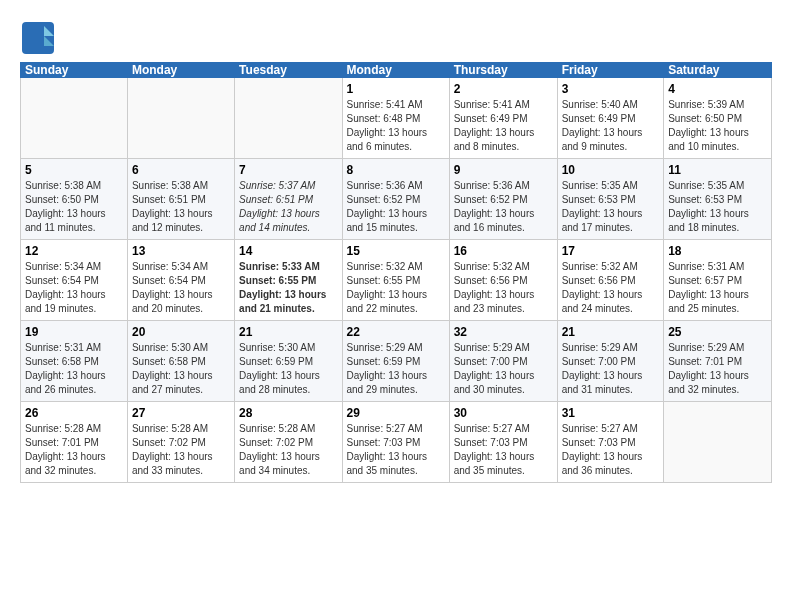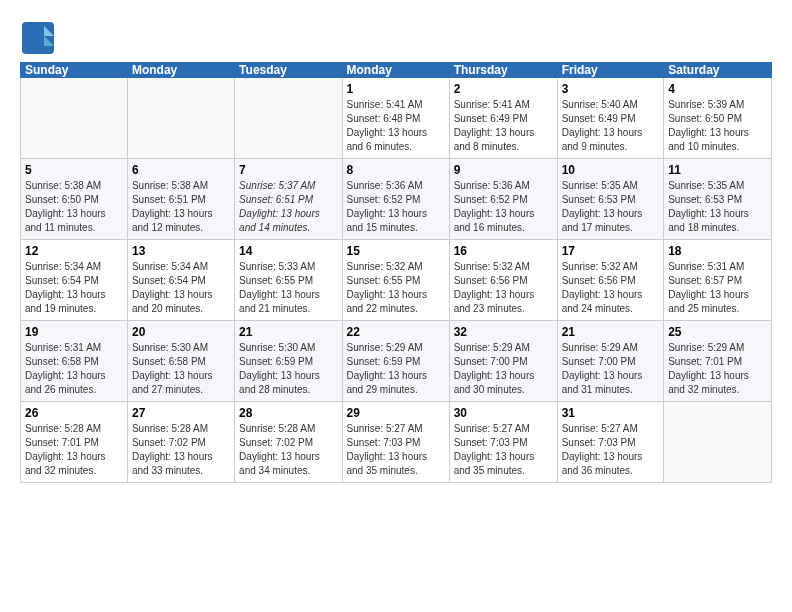--- a/index.html
+++ b/index.html
@@ -205,21 +205,21 @@
 Daylight: 13 hours and 19 minutes.</div>
         </td>
         <td>
           <div class="day-number">13</div>
           <div class="day-info" style="white-space: pre-line;">Sunrise: 5:34 AM
 Sunset: 6:54 PM
 Daylight: 13 hours and 20 minutes.</div>
         </td>
         <td>
           <div class="day-number">14</div>
-          <div class="day-info" style="white-space: pre-line;">Sunrise: 5:33 AM
+          <div class="day-info" style="white-space: pre-line; font-weight: bold;">Sunrise: 5:33 AM
 Sunset: 6:55 PM
 Daylight: 13 hours and 21 minutes.</div>
         </td>
         <td>
           <div class="day-number">15</div>
           <div class="day-info" style="white-space: pre-line;">Sunrise: 5:32 AM
 Sunset: 6:55 PM
 Daylight: 13 hours and 22 minutes.</div>
         </td>
         <td>

